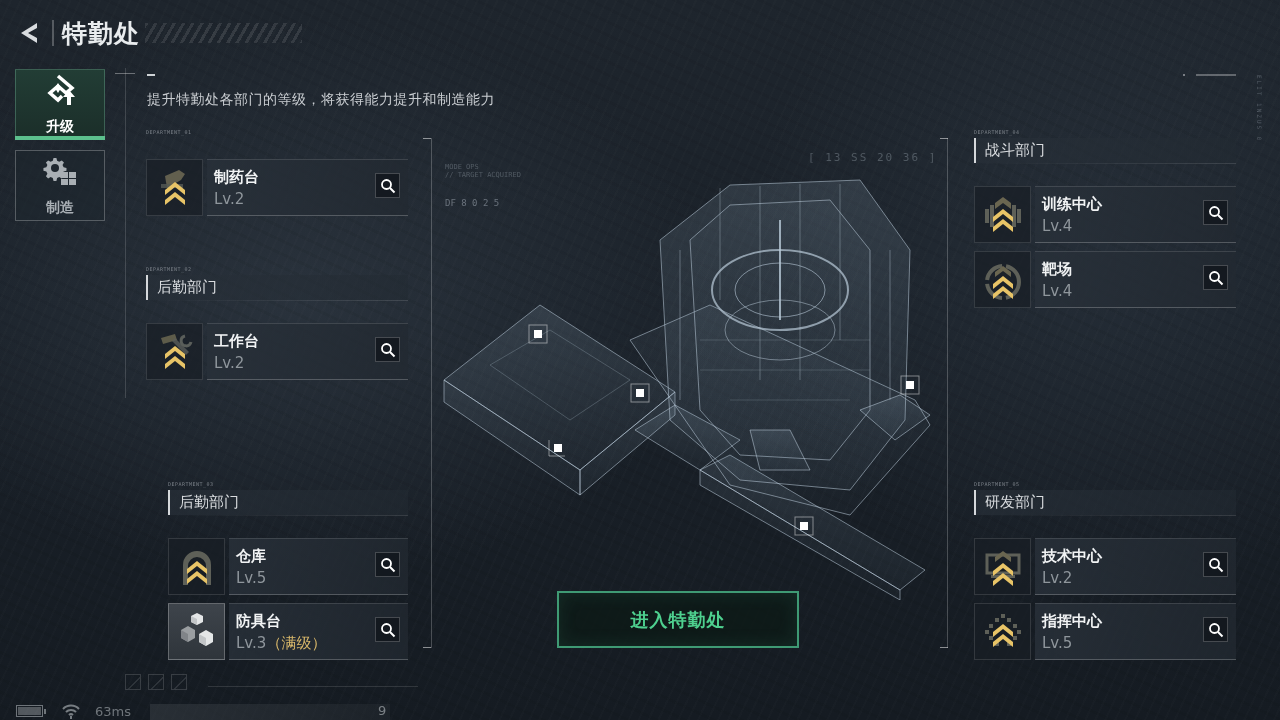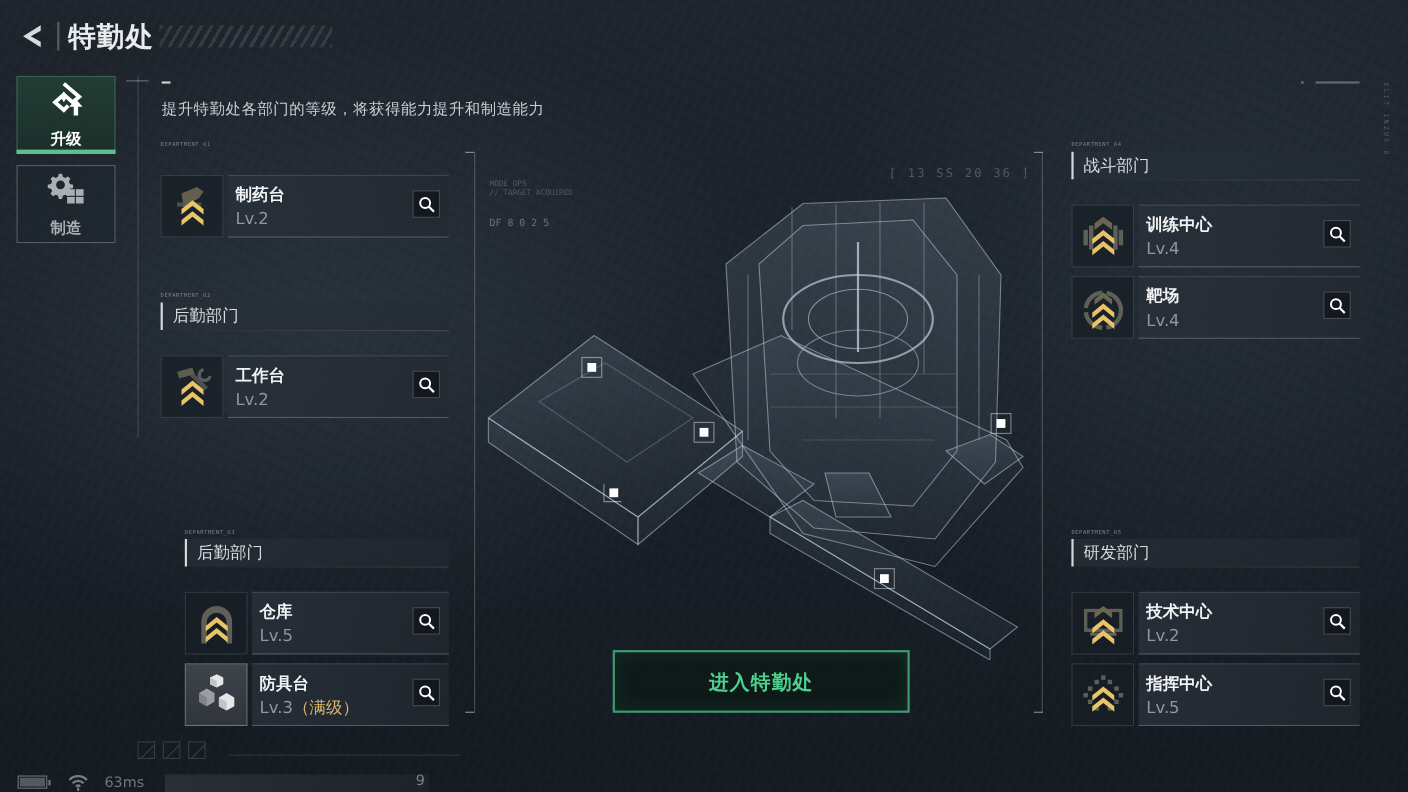--- a/index.html
+++ b/index.html
@@ -87,21 +87,21 @@
     .bracket { position: absolute; width: 1px; background: rgba(255,255,255,0.22); }
     .bracket-tick { position: absolute; height: 1px; width: 8px; background: rgba(255,255,255,0.5); }
 
     
     .blueprint { position: absolute; left: 430px; top: 140px; width: 520px; height: 460px; }
     .hud-text { position: absolute; font-family: "DejaVu Sans Mono", monospace; color: rgba(170,180,190,0.35); font-size: 7px; }
     .hud-time { position: absolute; left: 808px; top: 151px; font-family: "DejaVu Sans Mono", monospace; font-size: 11px; color: rgba(170,180,190,0.35); letter-spacing: 2px; }
 
     
     .enter-btn {
-      position: absolute; left: 557px; top: 591px; width: 270px; height: 57px;
+      position: absolute; left: 557px; top: 591px; width: 242px; height: 57px;
       border: 2px solid #3f9a74; background: rgba(12,26,22,0.75);
       display: flex; align-items: center; justify-content: center; cursor: pointer;
       box-shadow: inset 0 0 18px rgba(60,160,120,0.15);
     }
     .enter-label { font-size: 18px; font-weight: bold; color: #4ed08f; letter-spacing: 1px; }
 
     
     .right-deco { position: absolute; left: 1196px; top: 74px; width: 40px; height: 2px; background: rgba(255,255,255,0.30); }
     .right-dot { position: absolute; left: 1183px; top: 74px; width: 2px; height: 2px; background: rgba(255,255,255,0.4); }
     .vert-text { position: absolute; left: 1256px; top: 75px; writing-mode: vertical-rl; font-size: 6px; color: rgba(180,190,200,0.35); font-family: "DejaVu Sans Mono", monospace; letter-spacing: 2px; }

